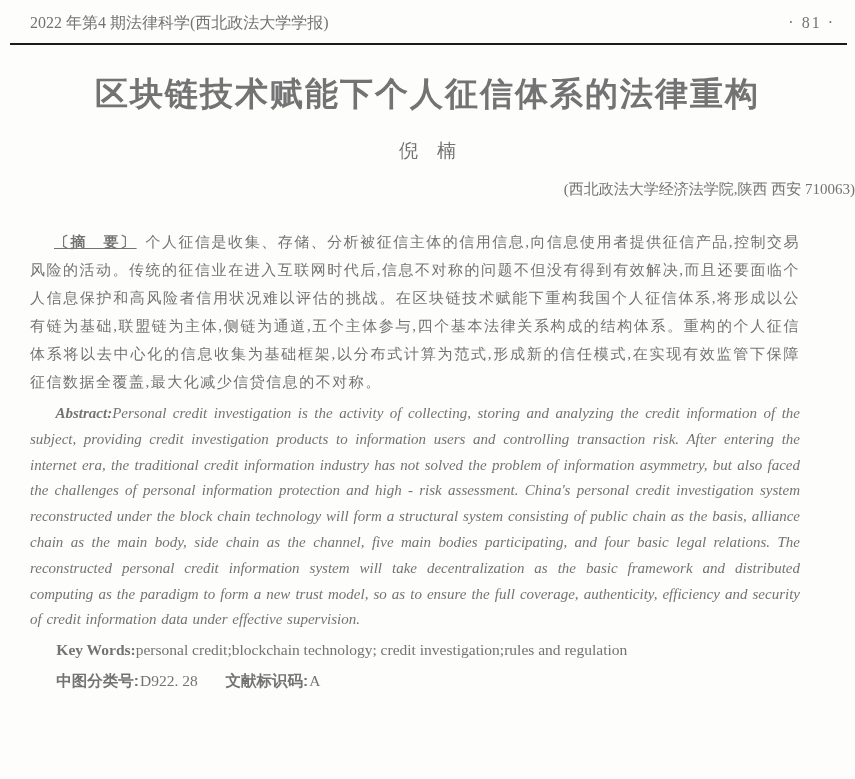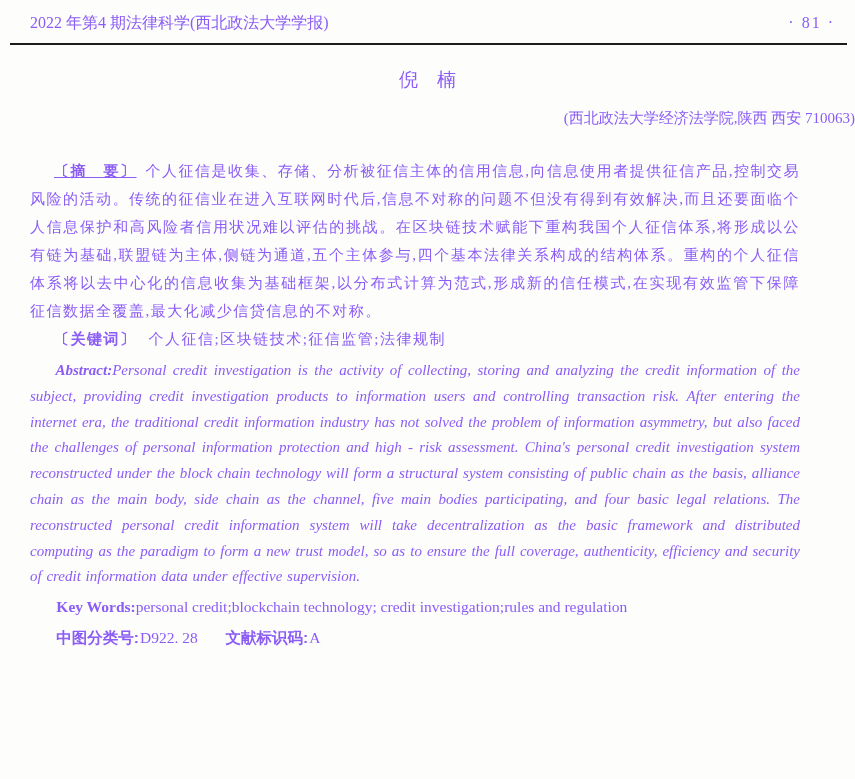--- a/index.html
+++ b/index.html
@@ -5,21 +5,21 @@
   html, body {
     margin: 0;
     padding: 0;
     background: #ffffff;
   }
   .page {
     position: relative;
     width: 855px;
     height: 779px;
     background: #fdfdfc;
-    color: #8b5cf6;
+    color: #737373;
     font-family: "Liberation Serif", "DejaVu Serif", serif;
     overflow: hidden;
     box-sizing: border-box;
   }
   
   .running-head {
     display: flex;
     align-items: baseline;
     padding: 13px 20px 0 30px;
     font-size: 16px;
@@ -115,32 +115,30 @@
 
   <div class="running-head">
     <span class="issue">2022 年第4 期</span>
     <span class="journal">法律科学(西北政法大学学报)</span>
     <span class="pageno">· 81 ·</span>
   </div>
 
   <div class="head-rule"></div>
 
 
+  <div class="title">区块链技术赋能下个人征信体系的法律重构</div>
 
   <div class="author">倪　楠</div>
 
   <div class="affiliation">(西北政法大学经济法学院,陕西 西安 710063)</div>
 
   <p class="abs-zh">
     <span class="hei lbl">〔摘　要〕</span><span>个人征信是收集、存储、分析被征信主体的信用信息,向信息使用者提供征信产品,控制交易风险的活动。传统的征信业在进入互联网时代后,信息不对称的问题不但没有得到有效解决,而且还要面临个人信息保护和高风险者信用状况难以评估的挑战。在区块链技术赋能下重构我国个人征信体系,将形成以公有链为基础,联盟链为主体,侧链为通道,五个主体参与,四个基本法律关系构成的结构体系。重构的个人征信体系将以去中心化的信息收集为基础框架,以分布式计算为范式,形成新的信任模式,在实现有效监管下保障征信数据全覆盖,最大化减少信贷信息的不对称。</span>
   </p>
 
-  <p class="kw-zh">
-    <span class="hei lbl">〔关键词〕</span><span>个人征信;区块链技术;征信监管;法律规制</span>
-  </p>
 
   <p class="abs-en">
     <span class="lbl">Abstract:</span><span>Personal credit investigation is the activity of collecting, storing and analyzing the credit information of the subject, providing credit investigation products to information users and controlling transaction risk. After entering the internet era, the traditional credit information industry has not solved the problem of information asymmetry, but also faced the challenges of personal information protection and high - risk assessment. China's personal credit investigation system reconstructed under the block chain technology will form a structural system consisting of public chain as the basis, alliance chain as the main body, side chain as the channel, five main bodies participating, and four basic legal relations. The reconstructed personal credit information system will take decentralization as the basic framework and distributed computing as the paradigm to form a new trust model, so as to ensure the full coverage, authenticity, efficiency and security of credit information data under effective supervision.</span>
   </p>
 
   <p class="kw-en">
     <span class="lbl">Key Words:</span><span>personal credit;blockchain technology; credit investigation;rules and regulation</span>
   </p>
 
   <p class="clc-line">

